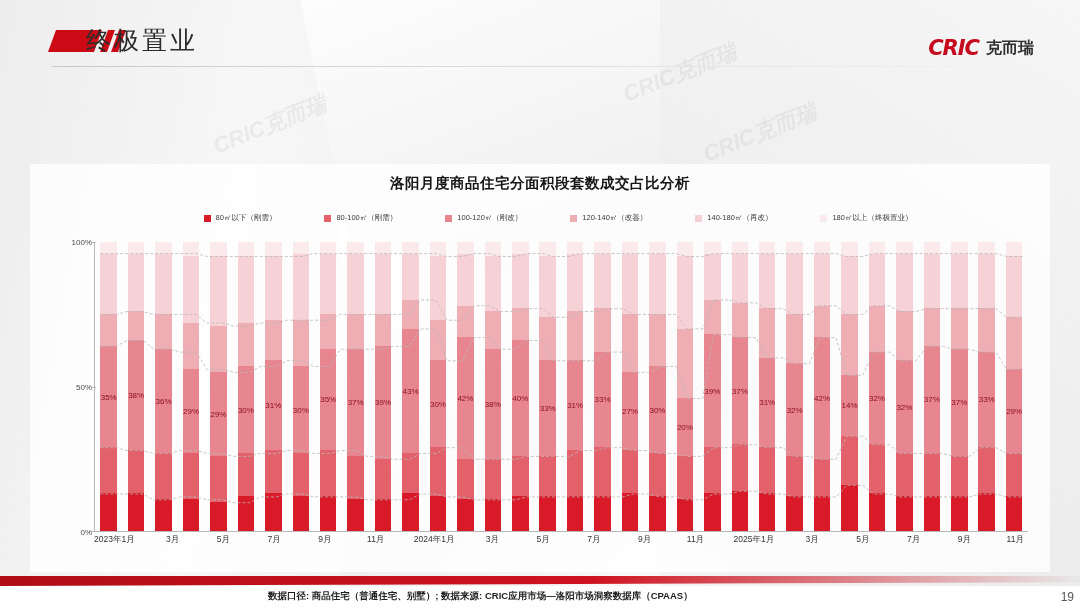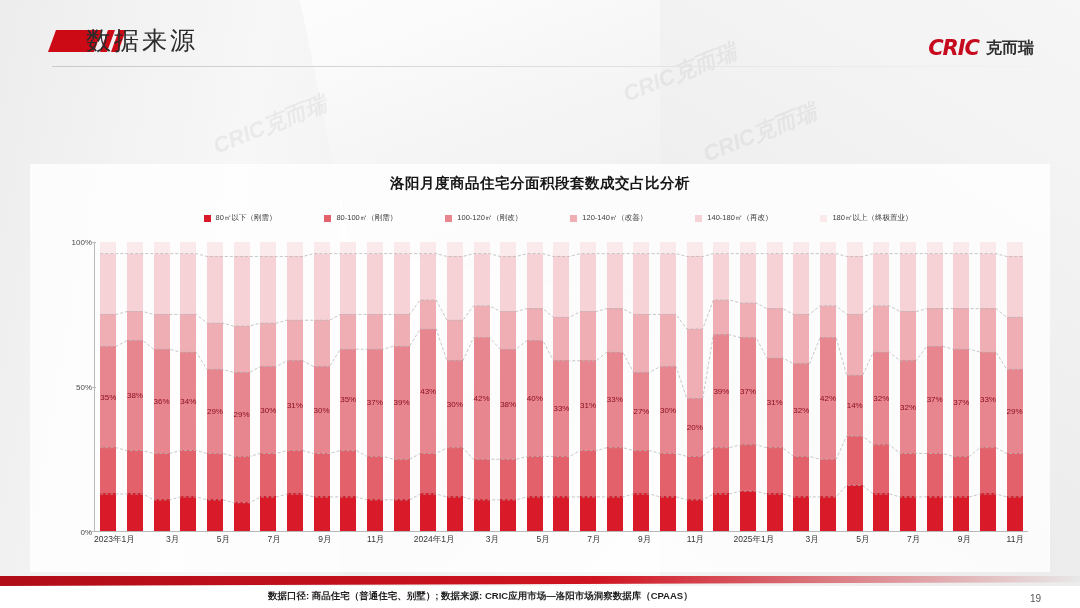--- a/index.html
+++ b/index.html
@@ -97,42 +97,42 @@
   .footer-ribbon {
     position: absolute; left: 0; bottom: 22px; width: 1080px; height: 10px;
     background: linear-gradient(to right, #b00d18 0%, #cf1320 55%, #e8e8e8 100%);
     clip-path: polygon(0 0, 100% 0, 100% 62%, 0 100%);
   }
   .footer-bar { position: absolute; left: 0; bottom: 0; width: 1080px; height: 22px; background: #ffffff; }
   .footer-text {
     position: absolute; left: 268px; bottom: 5px;
     font-size: 9.5px; font-weight: bold; color: #1e1e1e; white-space: nowrap;
   }
-  .page-no { position: absolute; right: 39px; bottom: 4px; font-size: 10px; color: #555; }
+  .page-no { position: absolute; right: 6px; bottom: 4px; font-size: 12px; color: #555; }
   .wm { position: absolute; font-size: 22px; font-weight: bold; color: rgba(150,150,150,.13);
         transform: rotate(-22deg); pointer-events: none; font-style: italic; }
 </style>
 </head>
 <body>
 
 <div class="bg-facet bg-f1"></div>
 <div class="bg-facet bg-f2"></div>
 <div class="bg-facet bg-f3"></div>
 
 <div class="wm" style="left:210px; top:110px;">CRIC克而瑞</div>
 <div class="wm" style="left:620px; top:58px;">CRIC克而瑞</div>
 <div class="wm" style="left:700px; top:118px;">CRIC克而瑞</div>
 
 <div class="header">
   <div class="hdr-bar-wrap">
     <div class="hdr-block"></div>
     <div class="hdr-slash1"></div>
     <div class="hdr-slash2"></div>
   </div>
-  <div class="hdr-title">数据来源</div>
+  <div class="hdr-title">终极置业</div>
   <div class="hdr-rule"></div>
   <div class="logo">
     <span class="logo-cric">CRIC</span>
     <span class="logo-cn">克而瑞</span>
   </div>
 </div>
 
 <div class="bullets">
 </div>
 
@@ -202,32 +202,20 @@
           <div class="bar-slot">
             <div class="bar">
               <div class="seg" style="background: rgb(251, 234, 236); height: 4%;"></div>
               <div class="seg" style="background: rgb(246, 210, 214); height: 21%;"></div>
               <div class="seg" style="background: rgb(239, 173, 180); height: 12%;"></div>
               <div class="seg" style="background: rgb(232, 134, 143); height: 36%;">
                 <span class="seg-label">36%</span>
               </div>
               <div class="seg" style="background: rgb(226, 97, 107); height: 16%;"></div>
               <div class="seg" style="background: rgb(217, 26, 40); height: 11%;"></div>
-            </div>
-          </div>
-          <div class="bar-slot">
-            <div class="bar">
-              <div class="seg" style="background: rgb(251, 234, 236); height: 4%;"></div>
-              <div class="seg" style="background: rgb(246, 210, 214); height: 21%;"></div>
-              <div class="seg" style="background: rgb(239, 173, 180); height: 13%;"></div>
-              <div class="seg" style="background: rgb(232, 134, 143); height: 34%;">
-                <span class="seg-label">34%</span>
-              </div>
-              <div class="seg" style="background: rgb(226, 97, 107); height: 16%;"></div>
-              <div class="seg" style="background: rgb(217, 26, 40); height: 12%;"></div>
             </div>
           </div>
           <div class="bar-slot">
             <div class="bar">
               <div class="seg" style="background: rgb(251, 234, 236); height: 5%;"></div>
               <div class="seg" style="background: rgb(246, 210, 214); height: 23%;"></div>
               <div class="seg" style="background: rgb(239, 173, 180); height: 16%;"></div>
               <div class="seg" style="background: rgb(232, 134, 143); height: 29%;">
                 <span class="seg-label">29%</span>
               </div>

